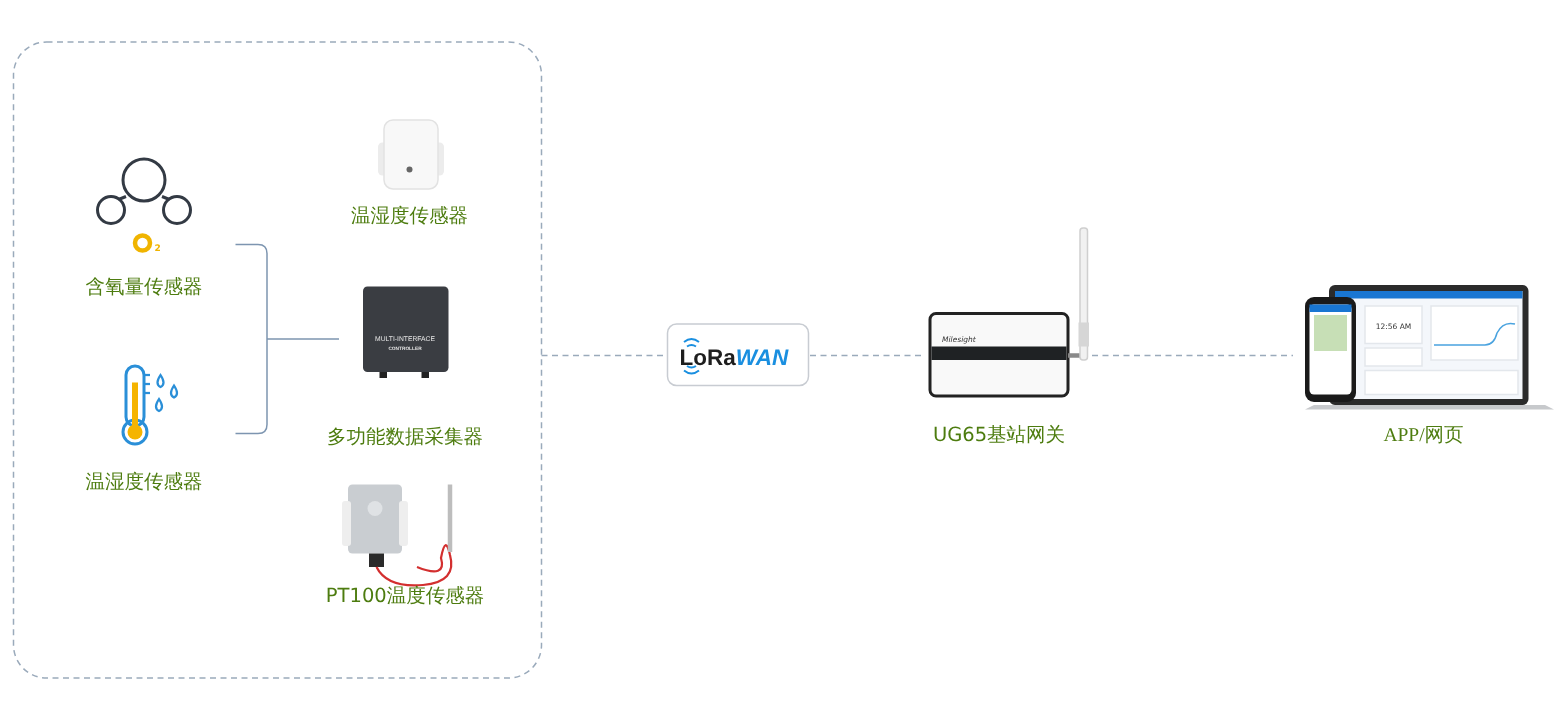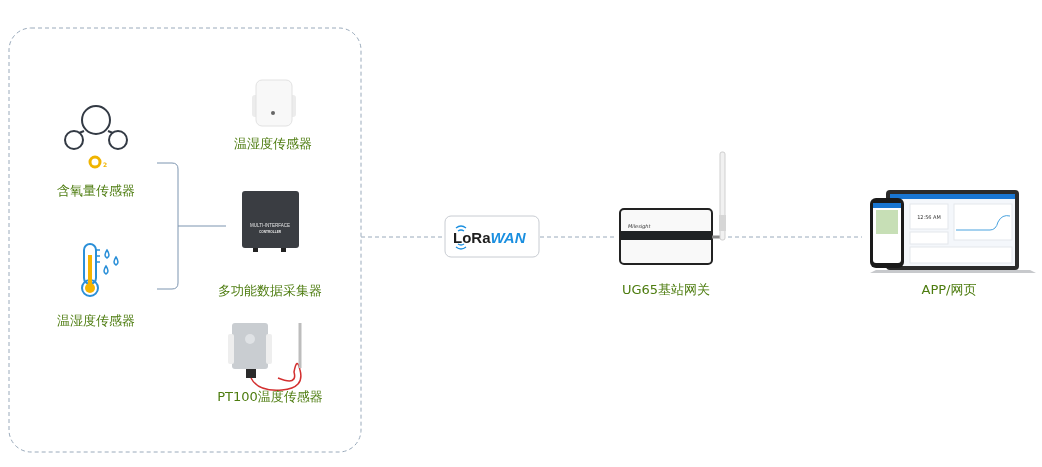--- a/index.html
+++ b/index.html
@@ -101,13 +101,13 @@
   </g>
   <text x="929" y="219" font-size="5" text-anchor="middle" fill="#333">12:56 AM</text>
 </svg>
 
 <div class="label" style="left:96px;top:182px;">含氧量传感器</div>
 <div class="label" style="left:96px;top:312px;">温湿度传感器</div>
 <div class="label" style="left:273px;top:135px;">温湿度传感器</div>
 <div class="label" style="left:270px;top:282px;">多功能数据采集器</div>
 <div class="label" style="left:270px;top:388px;">PT100温度传感器</div>
 <div class="label" style="left:666px;top:281px;">UG65基站网关</div>
-<div class="label" style="left:949px;top:281px;">APP/网页</div>
+<div class="label" style="left:949px;top:281px;font-family:Liberation Serif, serif;">APP/网页</div>
 
 </body></html>

